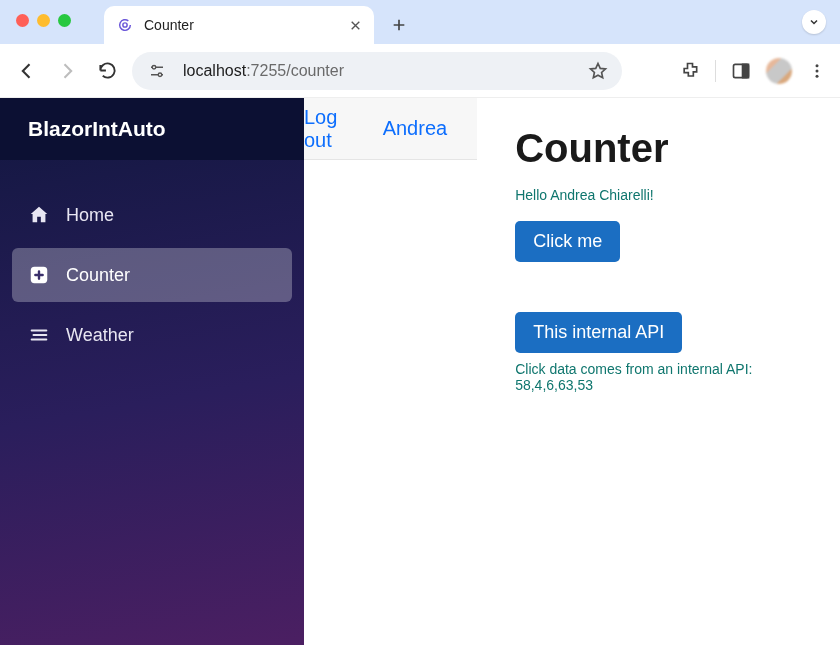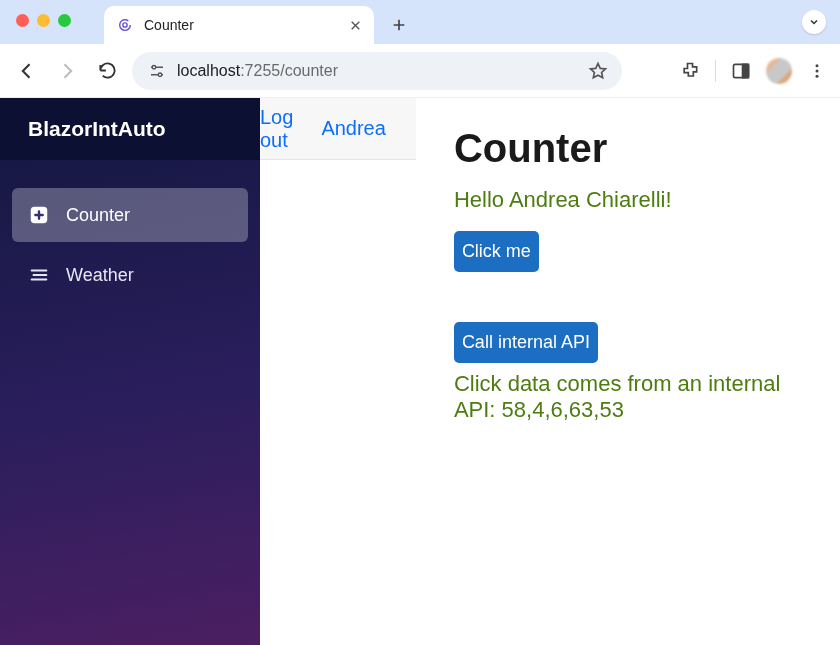--- a/index.html
+++ b/index.html
@@ -74,21 +74,21 @@
   }
   .nav-btn.disabled { color:#bdbdbd; }
   .address-bar {
     flex: 0 0 490px;
     background:#eef1f5;
     border-radius: 22px;
     height: 38px;
     display:flex;
     align-items:center;
     padding: 16px 14px;
-    gap:9px;
+    gap:15px;
   }
   .site-icon {
     width:22px;height:22px;display:flex;align-items:center;justify-content:center;
     color:#555;
   }
   .url { font-size:16px; color:#202020; }
   .url .faded { color:#6a6a6a; }
   .star-icon { margin-left:auto; color:#555; }
   .toolbar-right {
     margin-left:auto;
@@ -103,21 +103,21 @@
     background: linear-gradient(135deg,#e7b89a 30%,#c8c8c8 30%,#c8c8c8 70%,#d9a87d 70%);
     filter: blur(1px);
   }
 
   
   .app {
     display:flex;
     height: calc(645px - 44px - 54px);
   }
   .sidebar {
-    width: 260px;
+    width: 304px;
     background: linear-gradient(170deg, #121740 0%, #2a1e5c 55%, #4b1f62 100%);
     color:#fff;
     display:flex;
     flex-direction:column;
   }
   .brand {
     background:#0c1033;
     height:62px;
     display:flex;
     align-items:center;
@@ -156,27 +156,27 @@
     align-items:center;
     justify-content:flex-end;
     gap:28px;
     padding-right:30px;
   }
   .topbar a { color:#0d6efd; font-size:20px; text-decoration:none; cursor:pointer; }
   .main {
     padding: 28px 38px;
   }
   .main h1 { font-size:40px; font-weight:700; color:#1a1a1a; margin-bottom:16px; }
-  .main p { font-size:22px; color:#4d7c0f; margin-bottom:18px; }
+  .main p { font-size:14px; color:#0f766e; margin-bottom:18px; }
   .btn {
     display:inline-block;
     background:#1b6ec2;
     color:#fff;
     font-size:18px;
-    padding:10px 8px;
+    padding:10px 18px;
     border:none;
     border-radius:5px;
     cursor:pointer;
     margin-bottom:8px;
   }
   .spacer { height:42px; }
   svg { display:block; }
 </style>
 </head>
 <body>
@@ -268,20 +268,28 @@
           <circle cx="12" cy="19" r="2"></circle>
         </svg>
     </div>
   </div>
 </div>
 
 <div class="app">
   <div class="sidebar">
     <div class="brand">BlazorIntAuto</div>
     <div class="nav">
+      <div class="nav-item">
+        <span class="nav-icon">
+          <svg width="22" height="22" viewBox="0 0 24 24" fill="currentColor">
+              <path d="M12 3l9 8h-2v9h-5v-6H10v6H5v-9H3z"></path>
+            </svg>
+        </span>
+        <span>Home</span>
+      </div>
       <div class="nav-item active">
         <span class="nav-icon">
           <svg width="22" height="22" viewBox="0 0 24 24">
               <rect x="3" y="3" width="18" height="18" rx="4" fill="#fff"></rect>
               <path d="M12 8v8M8 12h8" stroke="#3a2f6b" stroke-width="2.6" stroke-linecap="round"></path>
             </svg>
         </span>
         <span>Counter</span>
       </div>
       <div class="nav-item">
@@ -298,17 +306,17 @@
   <div class="content-wrap">
     <div class="topbar">
       <a>Log out</a>
       <a>Andrea</a>
     </div>
     <div class="main">
       <h1>Counter</h1>
       <p>Hello Andrea Chiarelli!</p>
       <button class="btn">Click me</button>
       <div class="spacer"></div>
-      <button class="btn">Call internal API</button>
+      <button class="btn">This internal API</button>
       <p>Click data comes from an internal API: 58,4,6,63,53</p>
     </div>
   </div>
 </div>
 
 </body></html>

